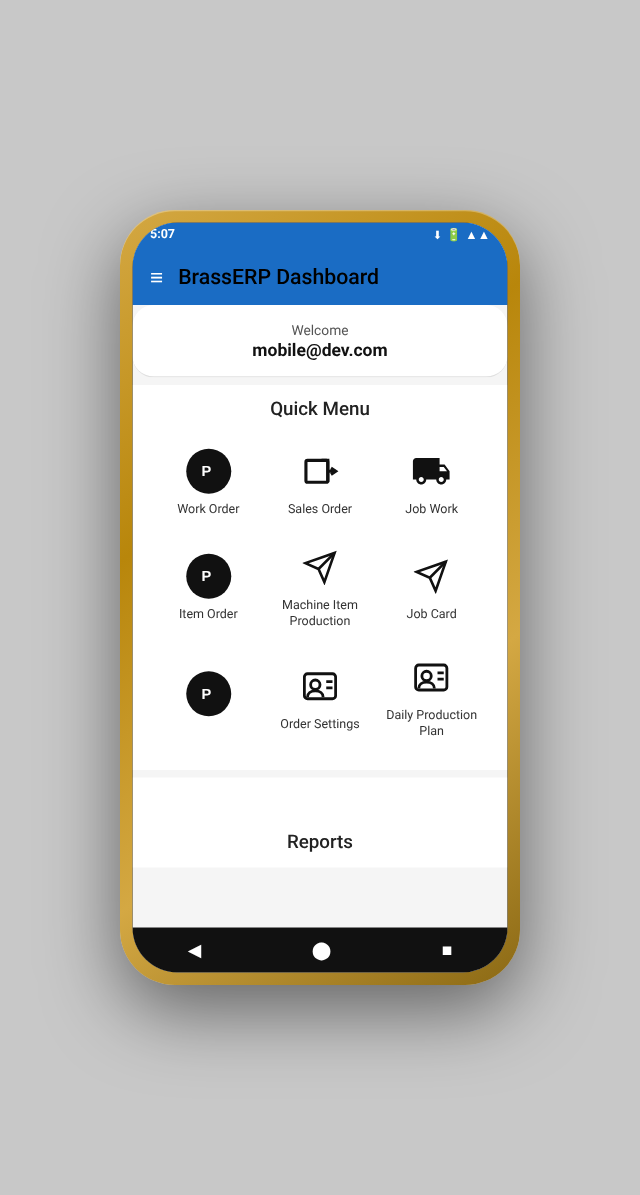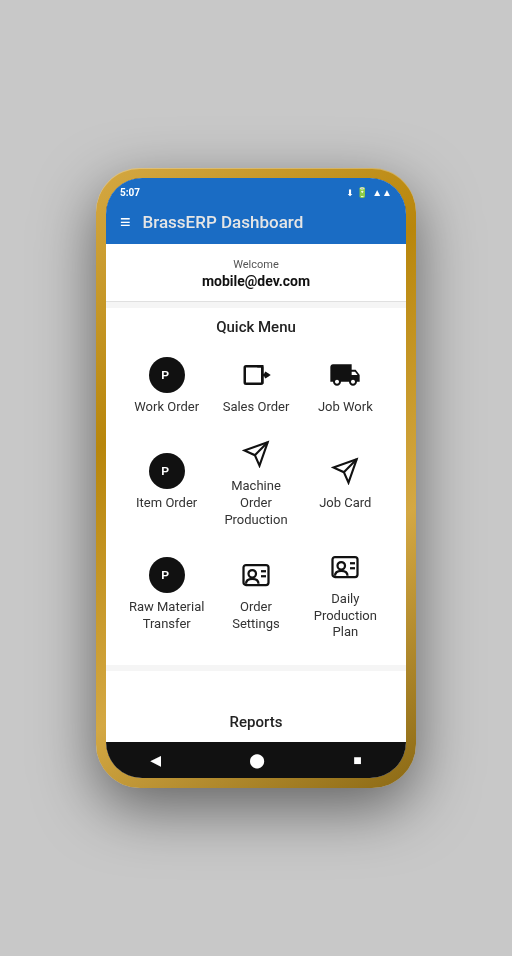--- a/index.html
+++ b/index.html
@@ -40,21 +40,21 @@
       display: flex;
       flex-direction: column;
     }
 
     
     .status-bar {
       background: #1a6cc4;
       color: white;
       display: flex;
       justify-content: space-between;
-      align-items: flex-end;
+      align-items: flex-start;
       padding: 4px 14px 2px 14px;
       font-size: 10px;
       height: 22px;
       flex-shrink: 0;
     }
 
     .status-left {
       font-weight: bold;
       font-size: 10px;
     }
@@ -79,35 +79,36 @@
 
     .hamburger {
       font-size: 18px;
       cursor: pointer;
       color: white;
     }
 
     .top-bar-title {
       font-size: 17px;
       font-weight: 500;
-      color: #e5e5e5;
+      color: #000000;
     }
 
     
     .content {
       flex: 1;
       overflow-y: auto;
       background: #f5f5f5;
     }
 
     .welcome-section {
       background: white;
       text-align: center;
       padding: 14px 10px 12px;
       border-bottom: 1px solid #e0e0e0;
+      border-radius: 17px;
     }
 
     .welcome-label {
       font-size: 11px;
       color: #555;
       margin-bottom: 2px;
     }
 
     .welcome-email {
       font-size: 14px;
@@ -164,21 +165,21 @@
       height: 36px;
       display: flex;
       align-items: center;
       justify-content: center;
       margin-bottom: 6px;
       color: #111;
       font-size: 24px;
     }
 
     .menu-label {
-      font-size: 13px;
+      font-size: 10px;
       color: #333;
       text-align: center;
       line-height: 1.3;
     }
 
     .reports-section {
       background: white;
       margin-top: 6px;
       padding: 12px 10px;
       text-align: center;
@@ -289,40 +290,39 @@
               <span class="menu-label">Item Order</span>
             </div>
 
             <div class="menu-item">
               <div class="menu-icon-plain">
                 <svg viewBox="0 0 24 24" width="28" height="28" fill="none" stroke="#111" stroke-width="1.8">
                   <line x1="22" y1="2" x2="11" y2="13"></line>
                   <polygon points="22,2 15,22 11,13 2,9 22,2"></polygon>
                 </svg>
               </div>
-              <span class="menu-label">Machine Order Production</span>
+              <span class="menu-label">Machine Item Production</span>
             </div>
 
             <div class="menu-item">
               <div class="menu-icon-plain">
                 <svg viewBox="0 0 24 24" width="28" height="28" fill="none" stroke="#111" stroke-width="1.8">
                   <line x1="22" y1="2" x2="11" y2="13"></line>
                   <polygon points="22,2 15,22 11,13 2,9 22,2"></polygon>
                 </svg>
               </div>
               <span class="menu-label">Job Card</span>
             </div>
 
             <div class="menu-item">
               <div class="menu-icon-circle">
                 <svg class="svg-icon-white" viewBox="0 0 24 24" fill="white">
                   <text x="5" y="17" font-size="14" font-weight="bold" font-family="Arial">P</text>
                 </svg>
               </div>
-              <span class="menu-label">Raw Material Transfer</span>
             </div>
 
             <div class="menu-item">
               <div class="menu-icon-plain">
                 <svg viewBox="0 0 24 24" width="30" height="30" fill="none" stroke="#111" stroke-width="1.8">
                   <rect x="2" y="4" width="20" height="16" rx="2"></rect>
                   <circle cx="9" cy="11" r="3"></circle>
                   <path d="M4 19c0-2.5 2-4 5-4s5 1.5 5 4"></path>
                   <line x1="16" y1="9" x2="20" y2="9"></line>
                   <line x1="16" y1="13" x2="20" y2="13"></line>

